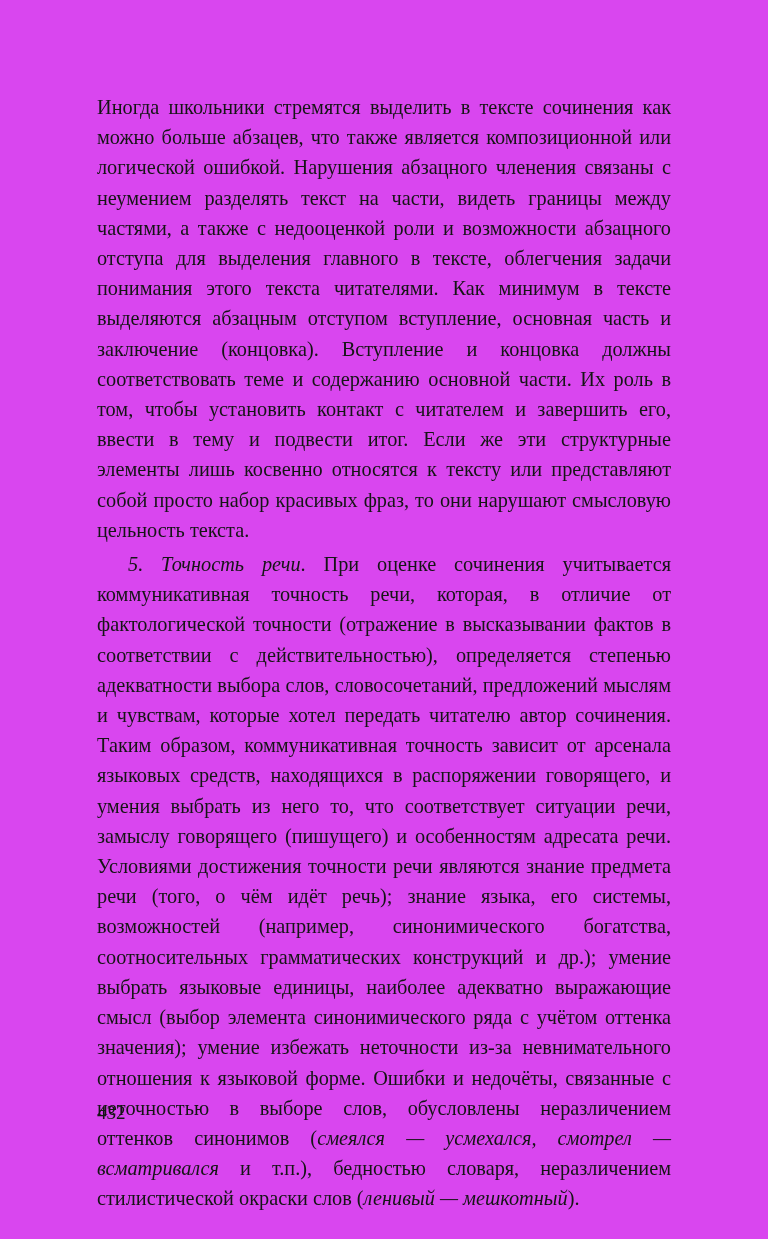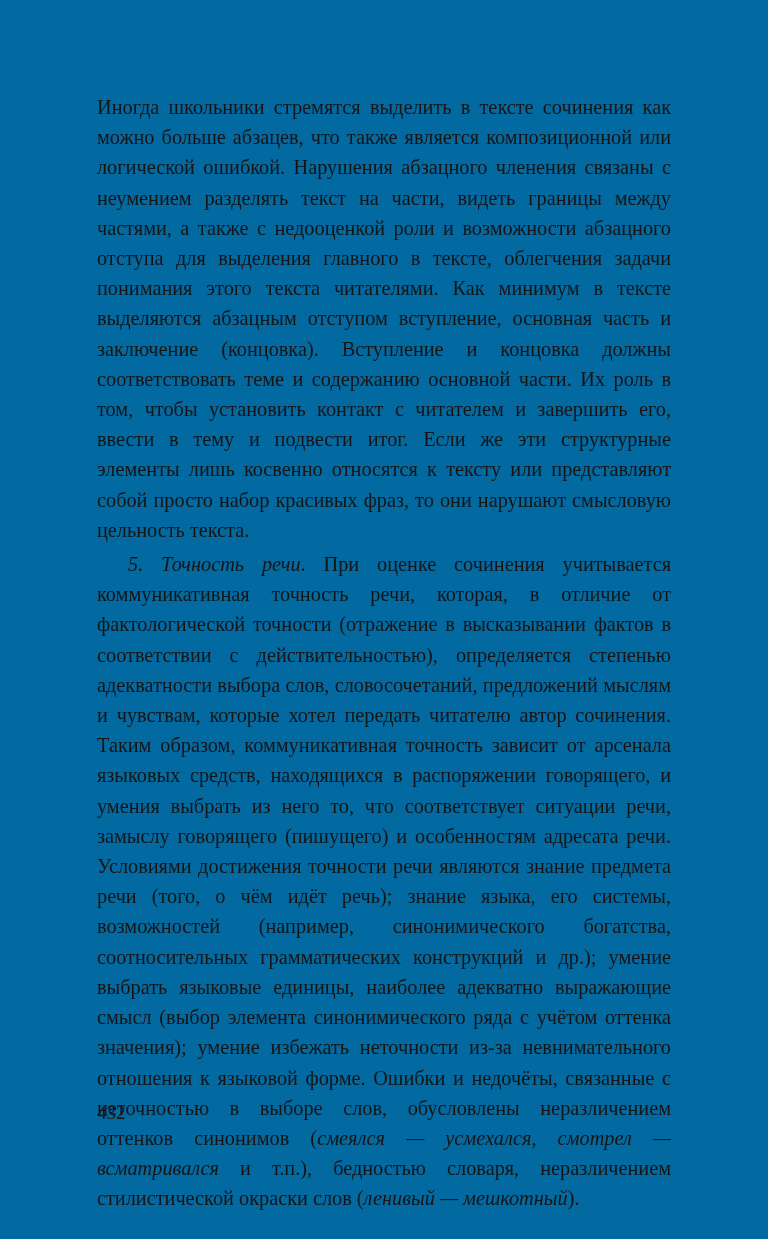--- a/index.html
+++ b/index.html
@@ -14,21 +14,21 @@
     color: #1a1a1a;
     position: relative;
     overflow: hidden;
   }
   .page {
     position: absolute;
     left: 0;
     top: 0;
     width: 768px;
     height: 1239px;
-    background: #0369a1;
+    background: #d946ef;
   }
   .text-column {
     position: absolute;
     left: 97px;
     top: 92px;
     width: 574px;
   }
   p.para {
     margin: 0;
     font-size: 20.3px;

